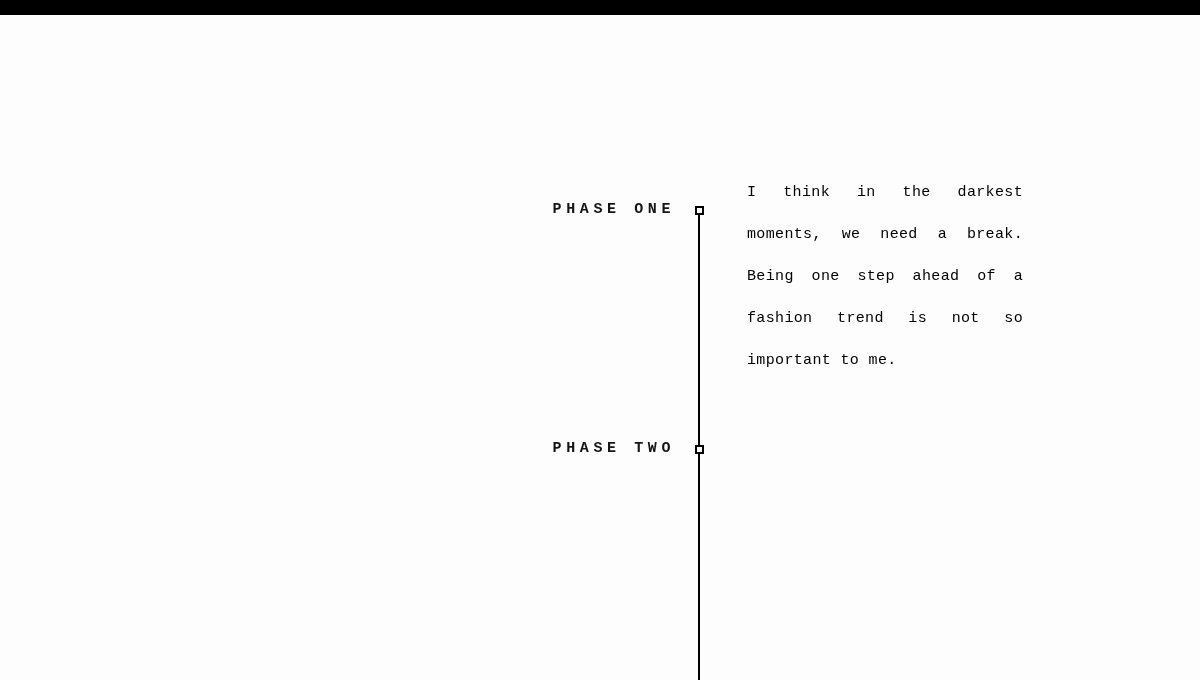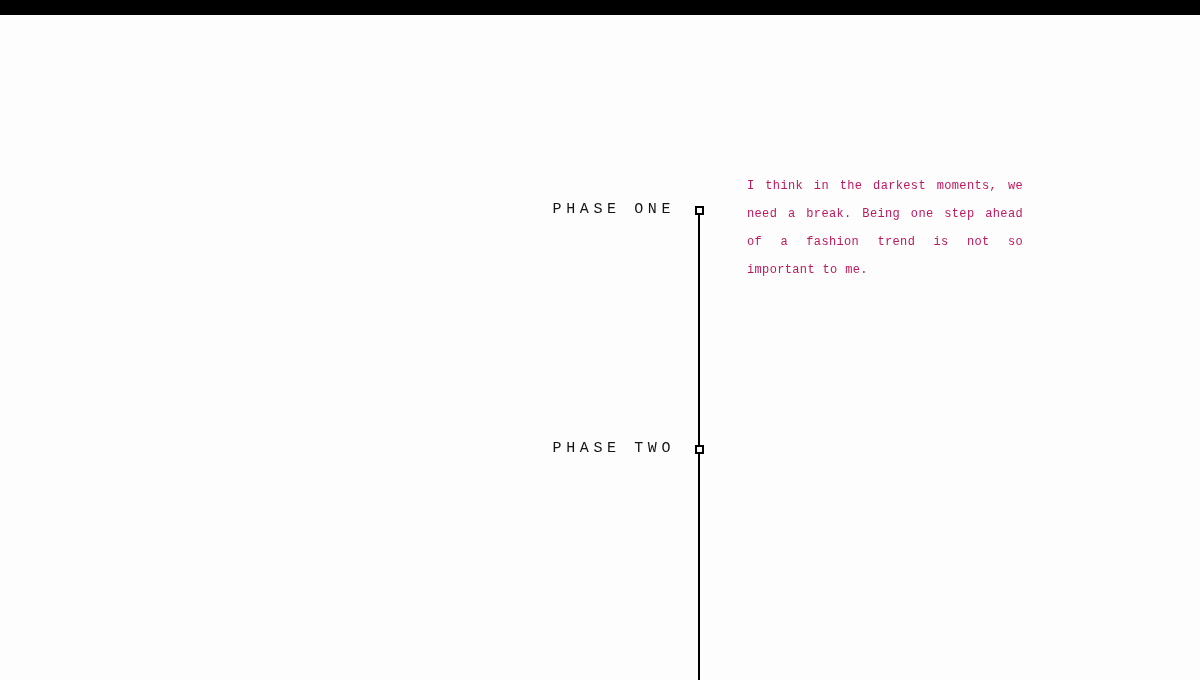--- a/index.html
+++ b/index.html
@@ -62,44 +62,45 @@
     left: 400px;
     width: 275px;          
     top: -11px;
     text-align: right;
     font-family: "Liberation Mono", "DejaVu Sans Mono", monospace;
     font-size: 15px;
     line-height: 22px;
     letter-spacing: 4.6px;
     color: #151515;
     white-space: nowrap;
+    font-weight: bold;
   }
 
   .phase-marker {
     position: absolute;
     left: 695px;
     top: -4.5px;
     width: 5px;
     height: 5px;
     border: 2px solid #000000;
     background: #fdfdfd;
     box-sizing: content-box;
     z-index: 3;
   }
 
   
   .phase-body {
     position: absolute;
     left: 747px;
     width: 276px;
     font-family: "Liberation Mono", "DejaVu Sans Mono", monospace;
-    font-size: 12px;
-    line-height: 28px;
+    font-size: 15px;
+    line-height: 42px;
     letter-spacing: 0.35px;
-    color: #be185d;
+    color: #000000;
     text-align: justify;
     text-justify: inter-word;
   }
   .phase-body.one { top: 157px; }   
   .phase-body.two { top: 381px; }
 </style>
 </head>
 <body>
 
 <div class="top-bar"></div>

